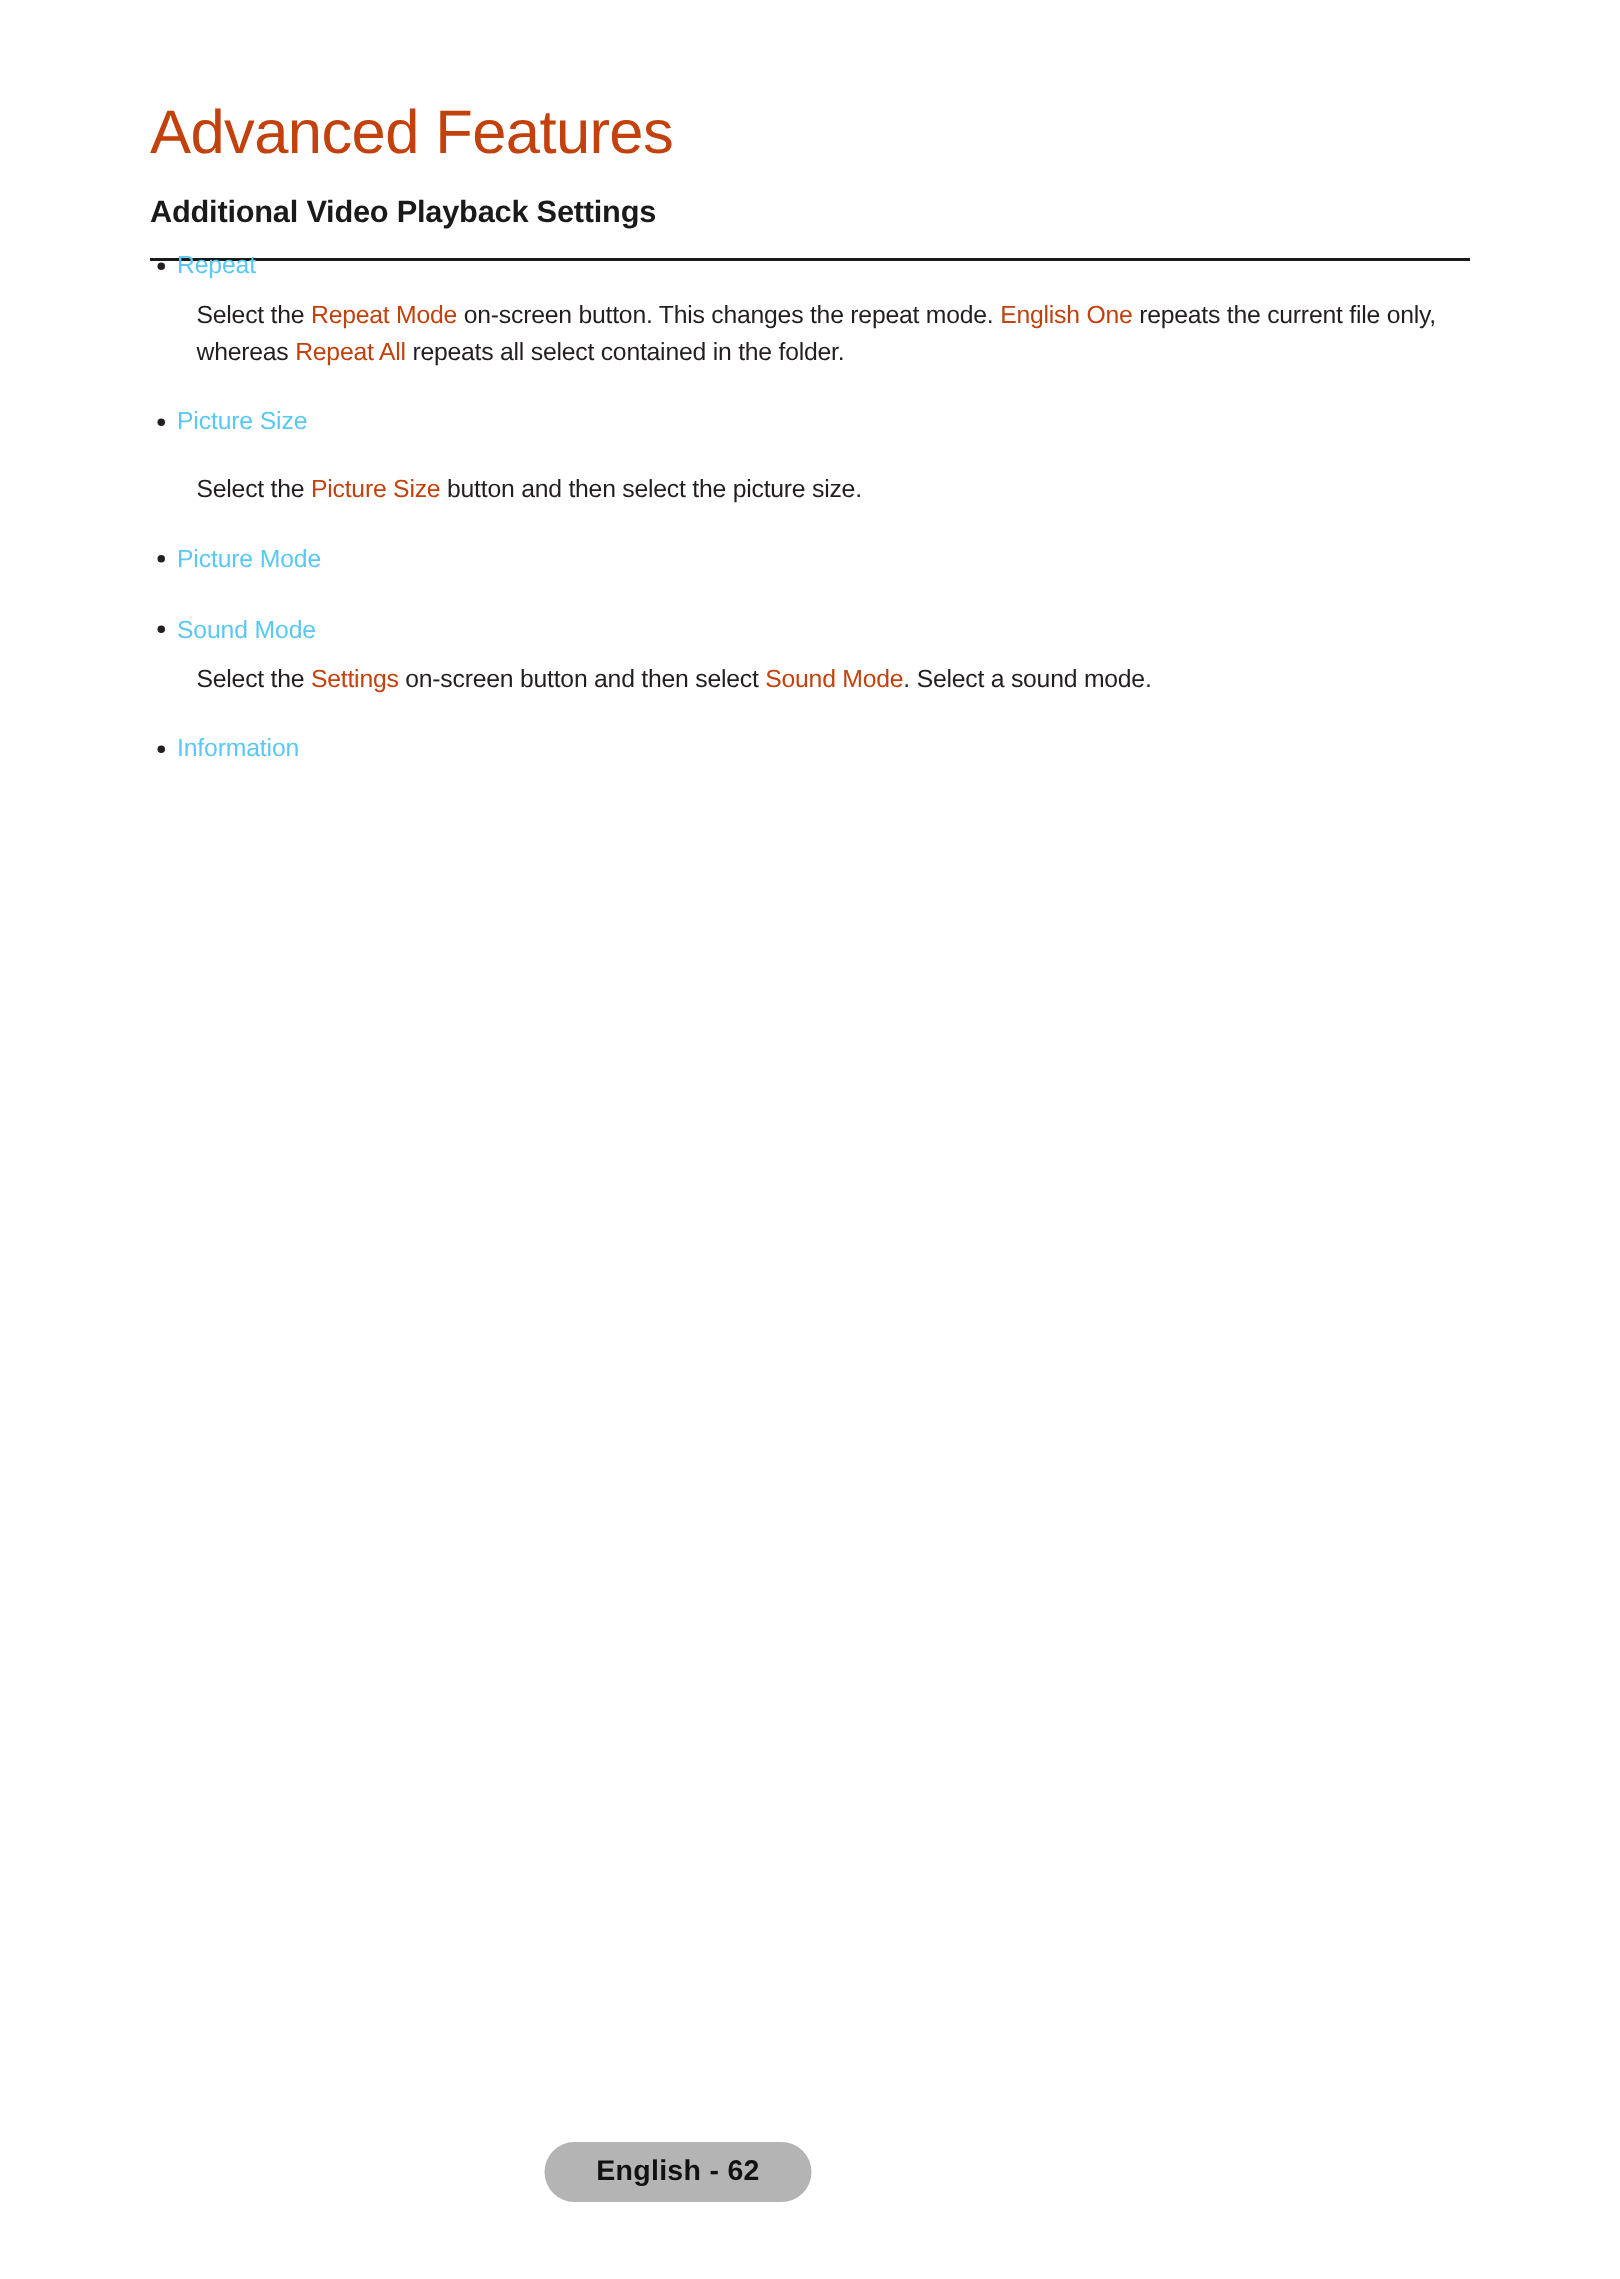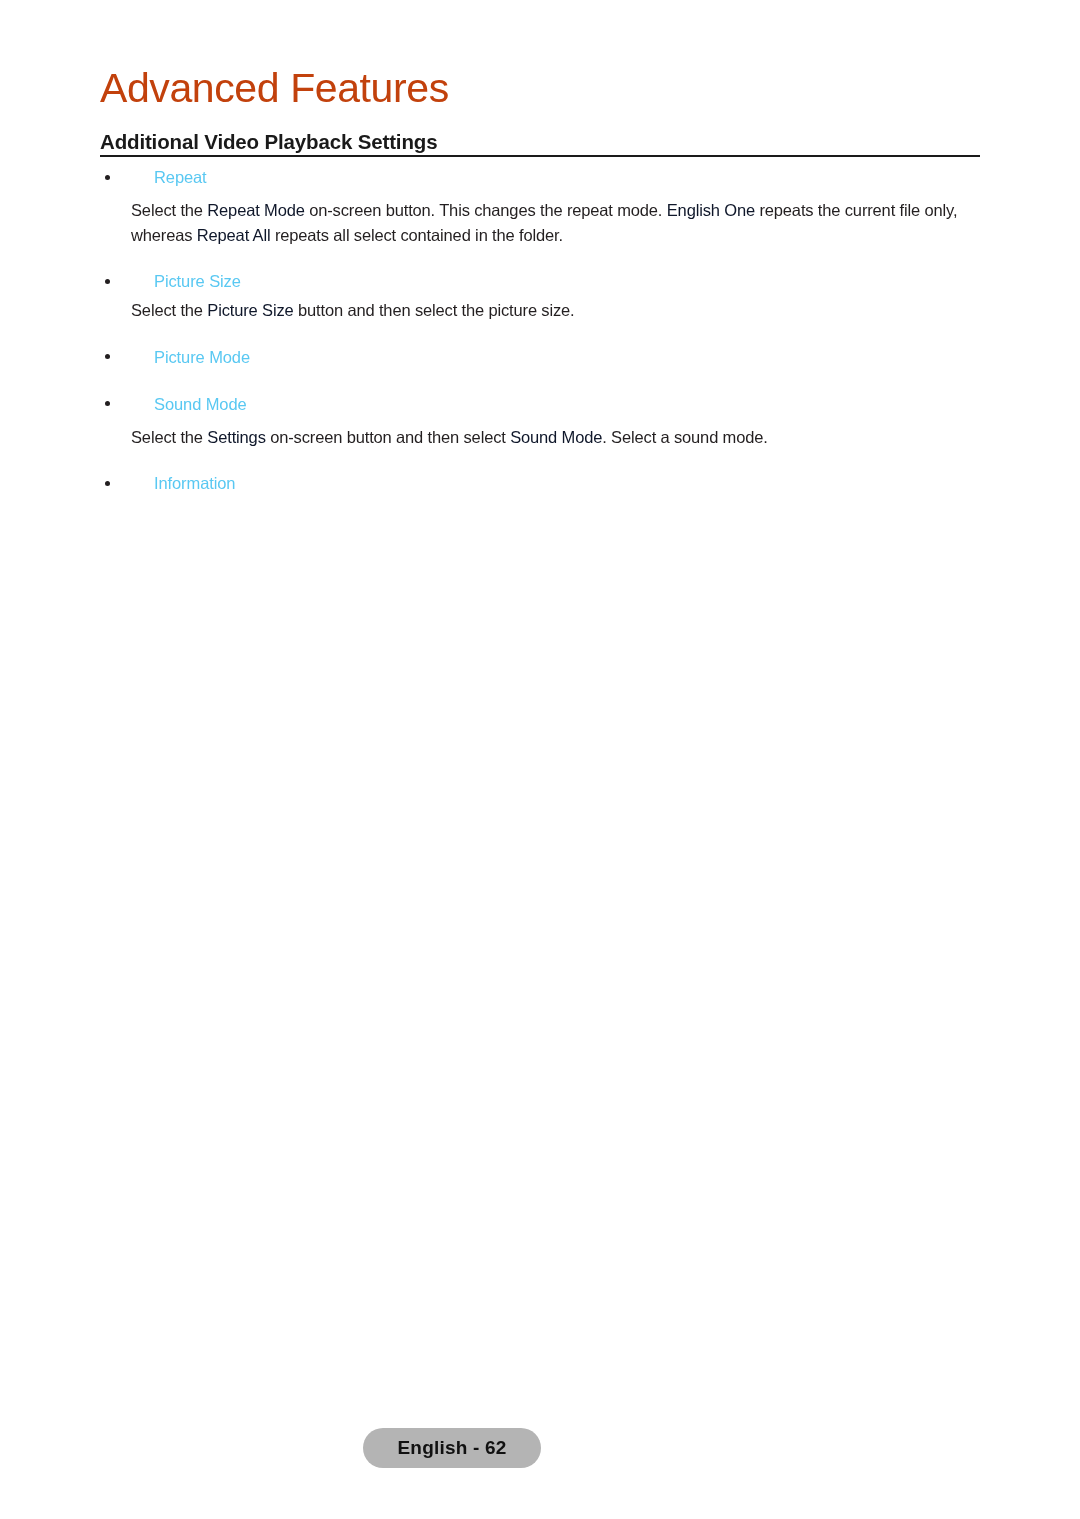--- a/index.html
+++ b/index.html
@@ -39,21 +39,21 @@
     position: absolute;
     left: 100px;
     top: 130px;
     width: 880px;
   }
   .section-heading {
     font-size: 20.5px;
     font-weight: bold;
     letter-spacing: -0.15px;
     color: #1a1a1a;
-    padding-bottom: 1px;
+    padding-bottom: 18px;
     display: inline-block;
   }
   .heading-rule {
     width: 880px;
     height: 1.6px;
     background: #1a1a1a;
     margin-top: 0px;
   }
 
   
@@ -61,21 +61,20 @@
     position: absolute;
     left: 100px;
     top: 165px;
     width: 880px;
   }
 
   .bullet-row {
     display: flex;
     align-items: flex-start;
     margin-top: 0px;
-    gap: 36px;
   }
   .bullet-dot {
     width: 18px;
     flex: 0 0 18px;
     color: #231f20;
     font-size: 14px;
     line-height: 25px;
     text-align: left;
     padding-left: 5px;
     box-sizing: border-box;
@@ -100,21 +99,21 @@
   .para {
     font-size: 16.5px;
     line-height: 24.5px;
     color: #231f20;
     letter-spacing: -0.15px;
     margin-left: 31px;
     margin-top: 8px;
     max-width: 845px;
   }
   .para .hl {
-    color: #0f172a;
+    color: #c2410c;
     text-align: right;
   }
 
   .block-gap {
     height: 22px;
   }
 
   
   .footer {
     position: absolute;
@@ -152,21 +151,21 @@
       <div class="bullet-row">
         <span class="bullet-dot"></span>
         <span class="bullet-label">Repeat</span>
       </div>
       <p class="para" style="margin: 8px 0px 0px 31px;"><span>Select the </span><span class="hl">Repeat Mode</span><span> on-screen button. This changes the repeat mode. </span><span class="hl">English One</span><span> repeats the current file only, whereas </span><span class="hl">Repeat All</span><span> repeats all select contained in the folder.</span></p>
       <div class="block-gap"></div>
       <div class="bullet-row">
         <span class="bullet-dot"></span>
         <span class="bullet-label">Picture Size</span>
       </div>
-      <p class="para" style="margin: 4px 0px 0px 31px;"><span>Select the </span><span class="hl">Picture Size</span><span> button and then select the picture size.</span></p>
+      <p class="para" style="margin: 20px 0px 0px 31px;"><span>Select the </span><span class="hl">Picture Size</span><span> button and then select the picture size.</span></p>
       <div class="block-gap"></div>
       <div class="bullet-row">
         <span class="bullet-dot"></span>
         <span class="bullet-label">Picture Mode</span>
       </div>
       <div class="block-gap"></div>
       <div class="bullet-row">
         <span class="bullet-dot"></span>
         <span class="bullet-label">Sound Mode</span>
       </div>

